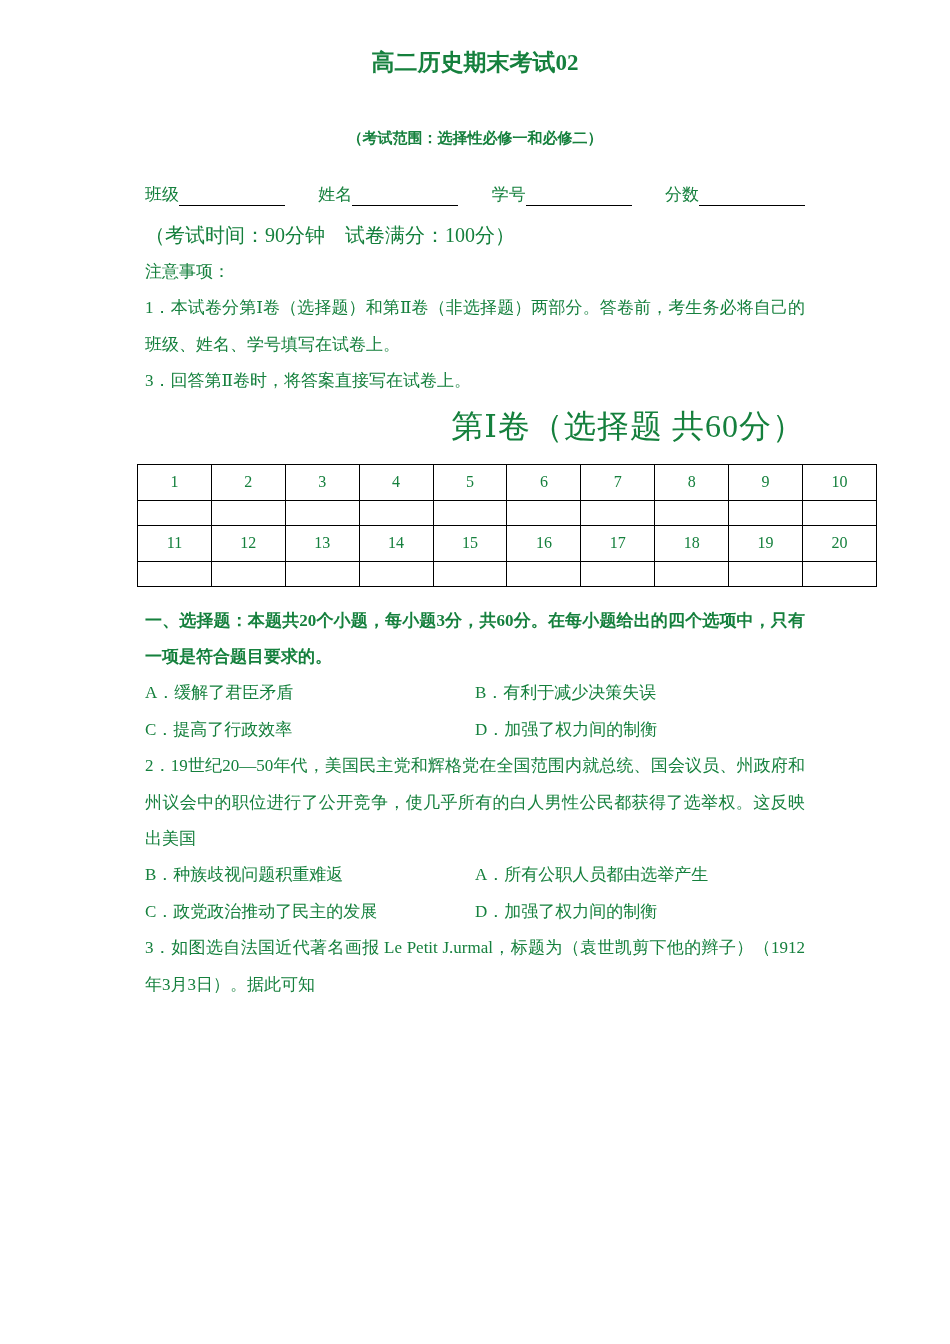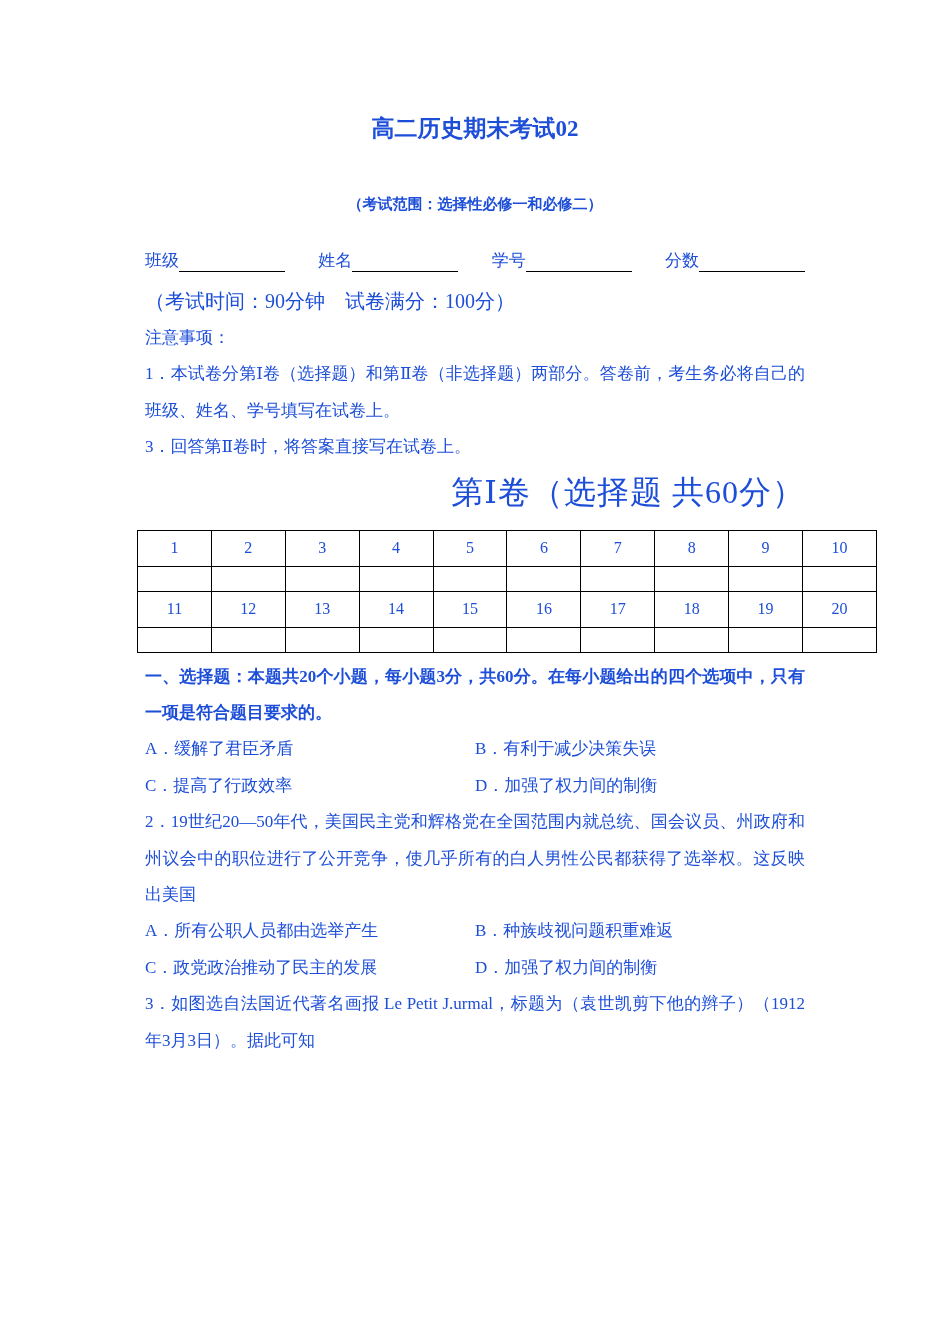--- a/index.html
+++ b/index.html
@@ -5,24 +5,24 @@
   html, body {
     margin: 0;
     padding: 0;
     background: #ffffff;
   }
   .page {
     width: 950px;
     height: 1344px;
     background: #ffffff;
     margin: 0 auto;
-    padding: 114px 145px 0;
+    padding: 48px 145px 0;
     box-sizing: border-box;
     font-family: "Liberation Serif", "DejaVu Serif", serif;
-    color: #1d4ed8;
+    color: #15803d;
     overflow: hidden;
   }
   .title {
     font-size: 23px;
     font-weight: 700;
     text-align: center;
     line-height: 30px;
     margin: 0 0 48px;
   }
   .subtitle {
@@ -74,21 +74,21 @@
     margin-left: -8px;
   }
   .answer-table td {
     border: 1px solid #000;
     text-align: center;
     font-size: 16px;
     padding: 0;
   }
   .num-row td { height: 35px; }
   .blank-row td { height: 24px; }
-  .after-table { margin-top: 6px; font-family: Liberation Serif, serif; }
+  .after-table { margin-top: 16px; font-family: Liberation Serif, serif; }
   .instruction { font-weight: 700; }
   .options {
     display: grid;
     grid-template-columns: 330px 330px;
   }
   .options p { margin: 0; }
 </style>
 </head>
 <body>
 
@@ -187,22 +187,22 @@
           <div class="options">
             <p class="option">A．缓解了君臣矛盾</p>
             <p class="option">B．有利于减少决策失误</p>
             <p class="option">C．提高了行政效率</p>
             <p class="option">D．加强了权力间的制衡</p>
           </div>
         </div>
         <div class="question">
           <p class="stem">2．19世纪20—50年代，美国民主党和辉格党在全国范围内就总统、国会议员、州政府和州议会中的职位进行了公开竞争，使几乎所有的白人男性公民都获得了选举权。这反映出美国</p>
           <div class="options">
+            <p class="option">B．种族歧视问题积重难返</p>
             <p class="option">A．所有公职人员都由选举产生</p>
-            <p class="option">B．种族歧视问题积重难返</p>
             <p class="option">C．政党政治推动了民主的发展</p>
             <p class="option">D．加强了权力间的制衡</p>
           </div>
         </div>
         <div class="question">
           <p class="stem">3．如图选自法国近代著名画报 Le Petit J.urmal，标题为（袁世凯剪下他的辫子）（1912年3月3日）。据此可知</p>
         </div>
       </div>
   </div>
 

